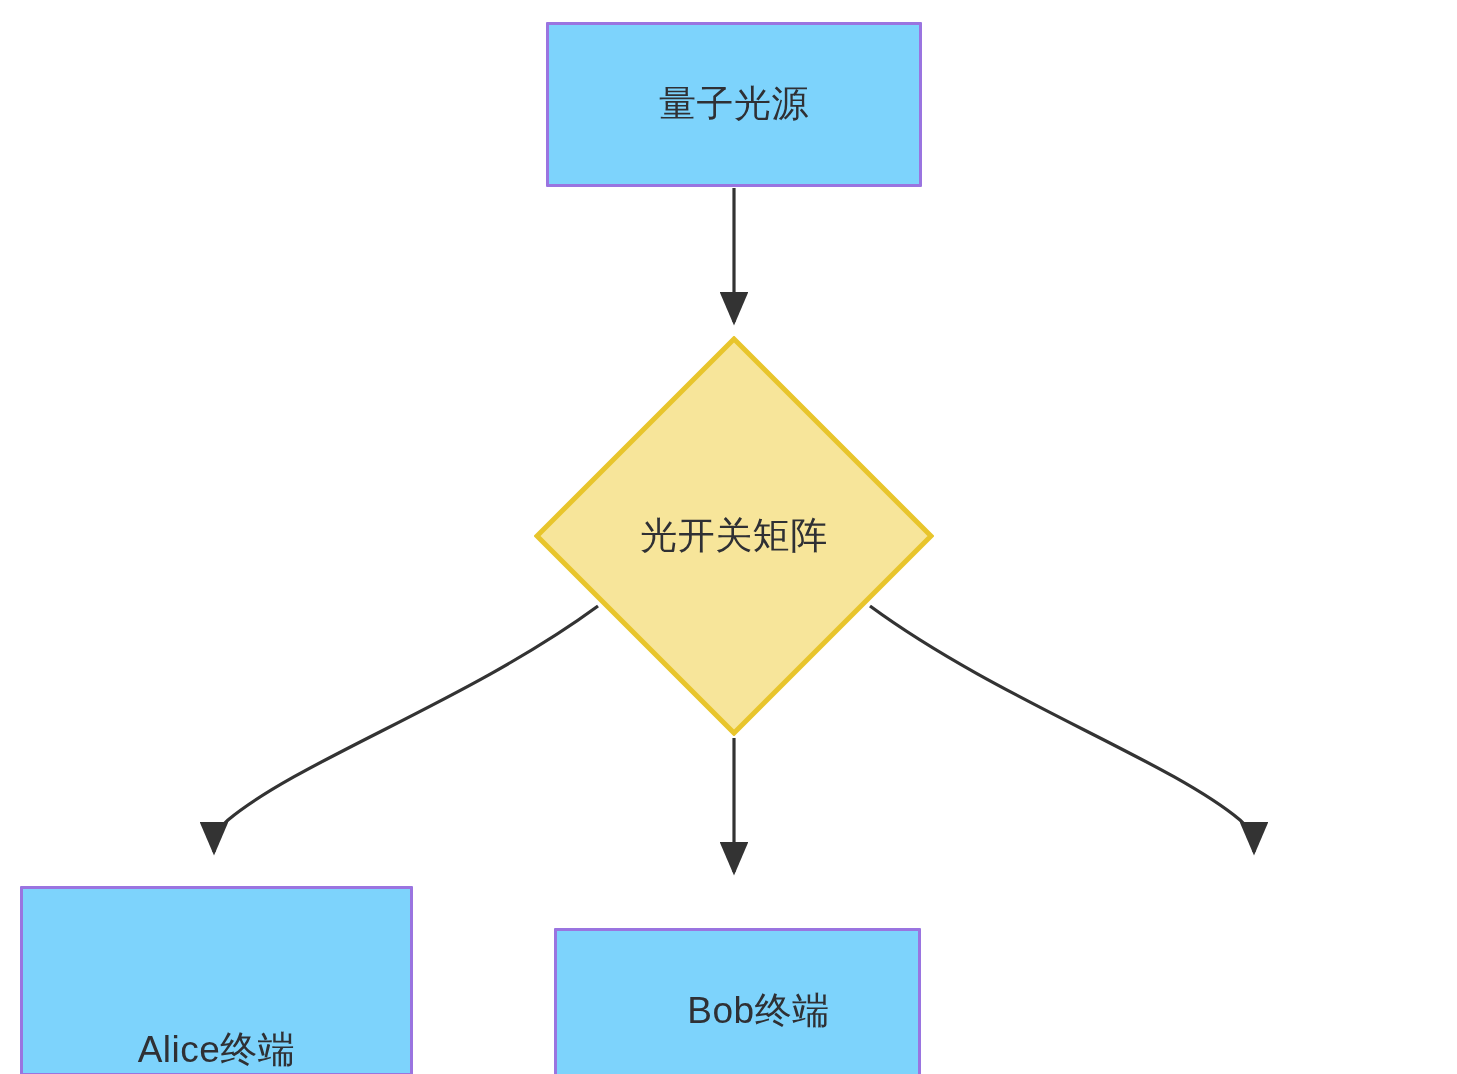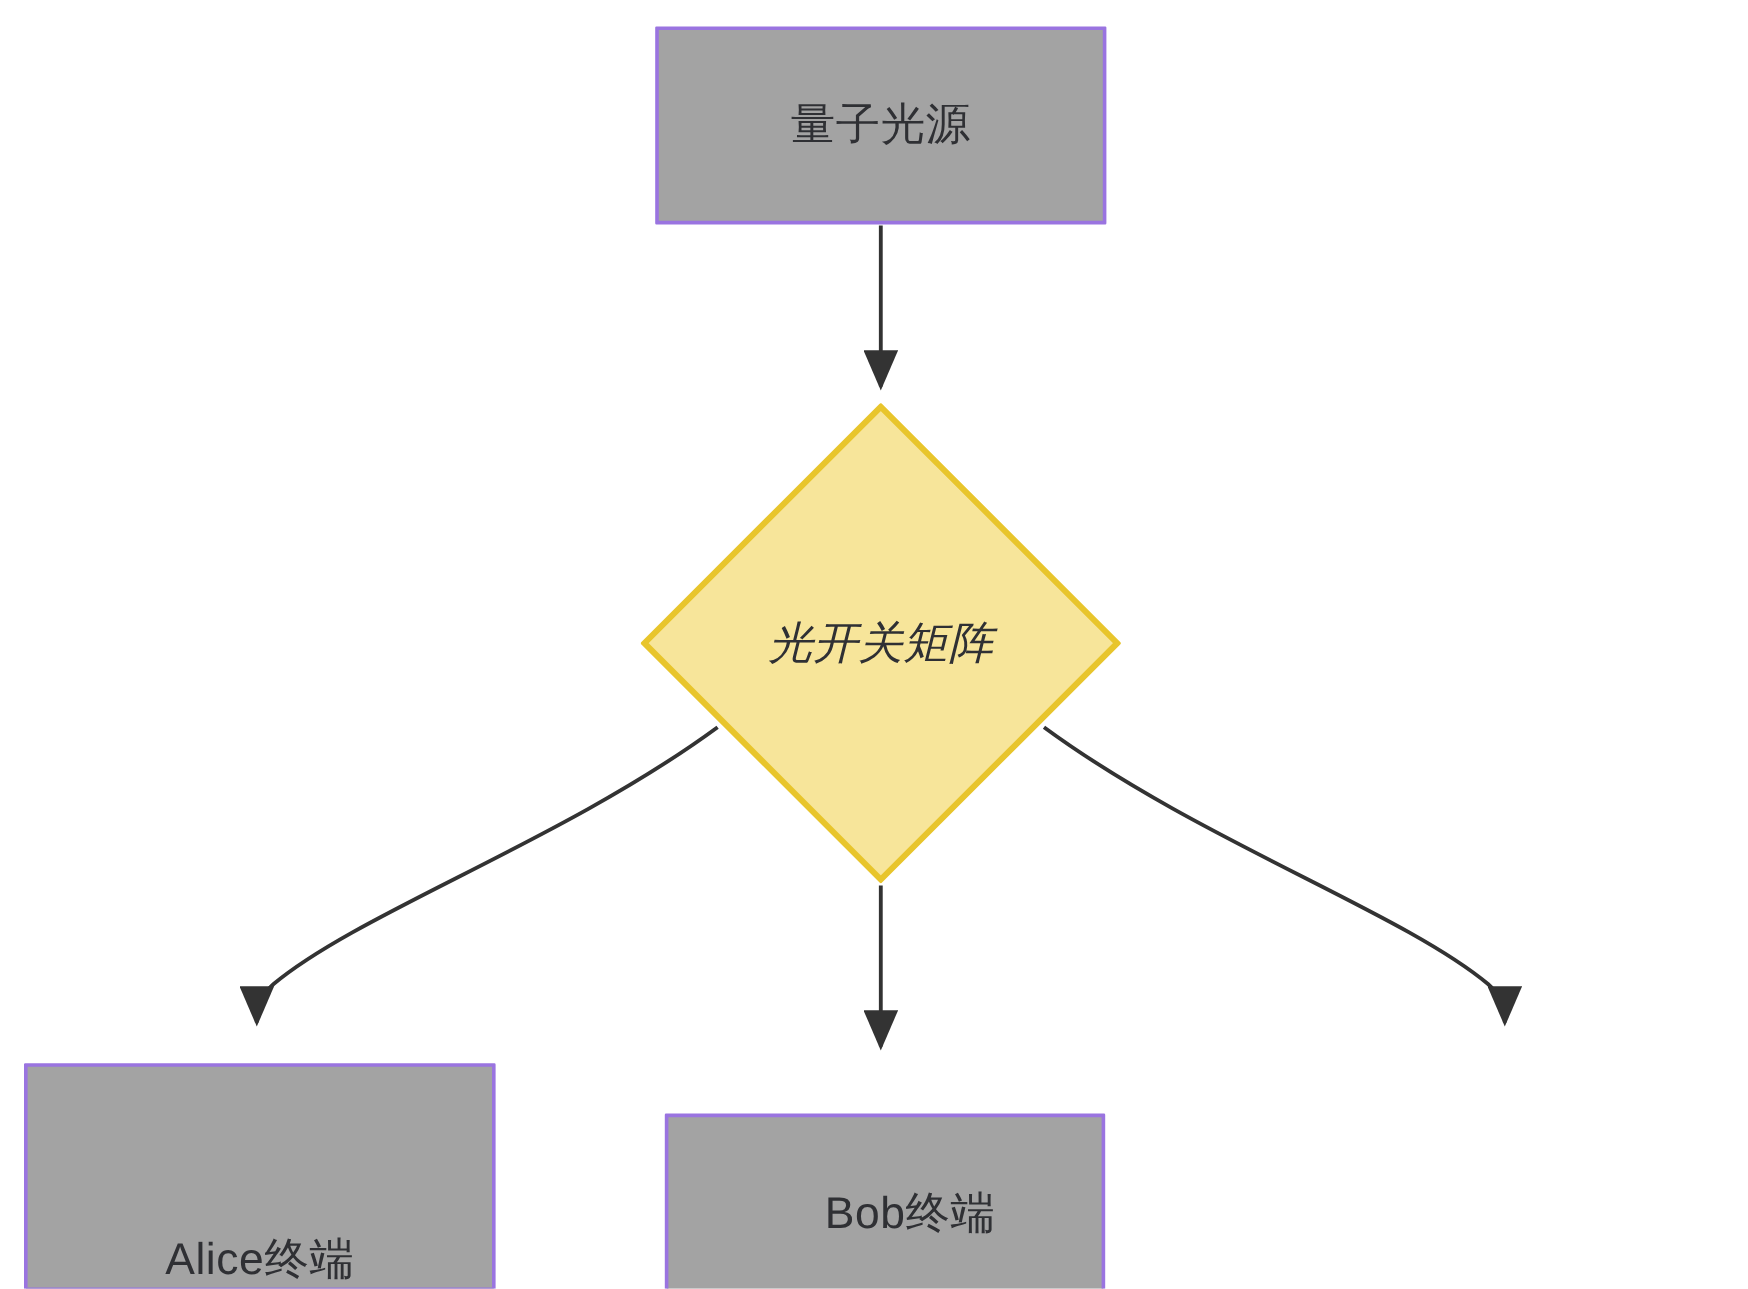--- a/index.html
+++ b/index.html
@@ -26,21 +26,21 @@
     pointer-events: none;
   }
   .node {
     position: absolute;
     box-sizing: border-box;
     display: flex;
     align-items: center;
     justify-content: center;
   }
   .rect-node {
-    background: #a3a3a3;
+    background: #7dd3fc;
     border: 3px solid #9a74e0;
     border-radius: 1px;
   }
   .node-label {
     color: #2f3034;
     font-size: 37px;
     line-height: 1.25;
     letter-spacing: 0.5px;
     text-align: center;
     white-space: nowrap;
@@ -53,21 +53,20 @@
   .diamond-shape {
     position: absolute;
     left: 0;
     top: 0;
     width: 100%;
     height: 100%;
   }
   .diamond-label {
     position: relative;
     z-index: 2;
-    font-style: italic;
   }
 </style>
 </head>
 <body>
 
 <div id="canvas">
 
   <svg id="edges" viewBox="0 0 1457 1074" xmlns="http://www.w3.org/2000/svg">
     <defs>
       <marker id="arrowhead" markerWidth="11" markerHeight="9" refX="9.4" refY="4.5" orient="auto" markerUnits="strokeWidth">

